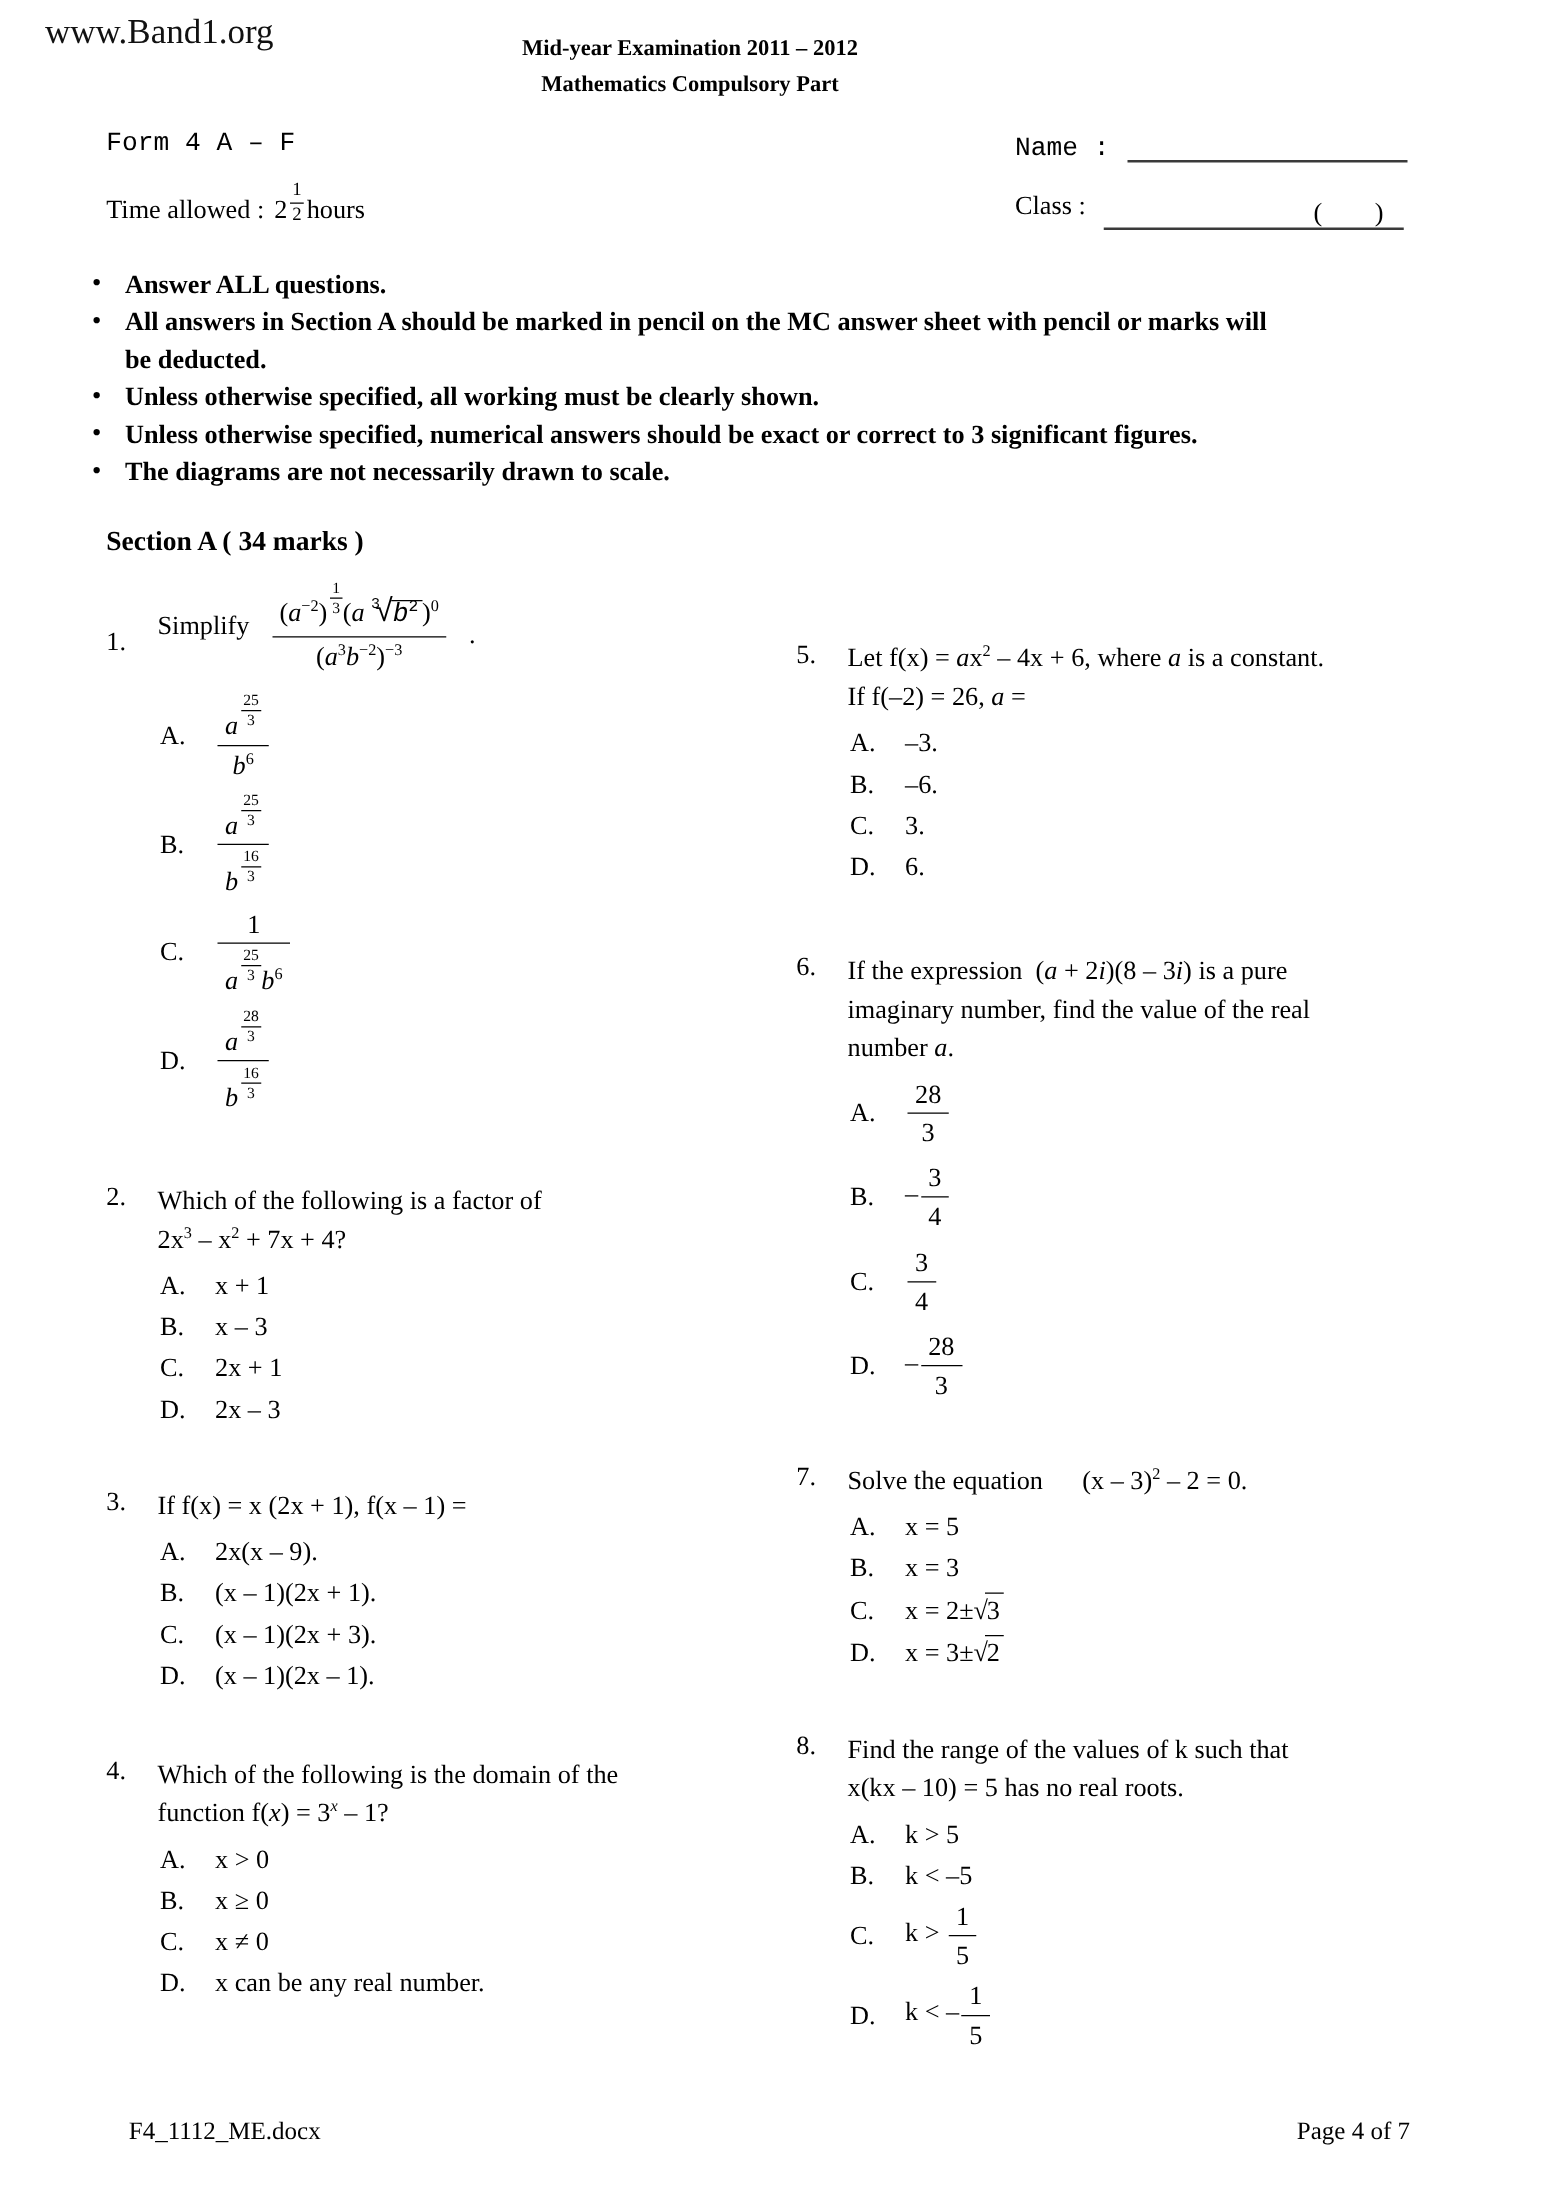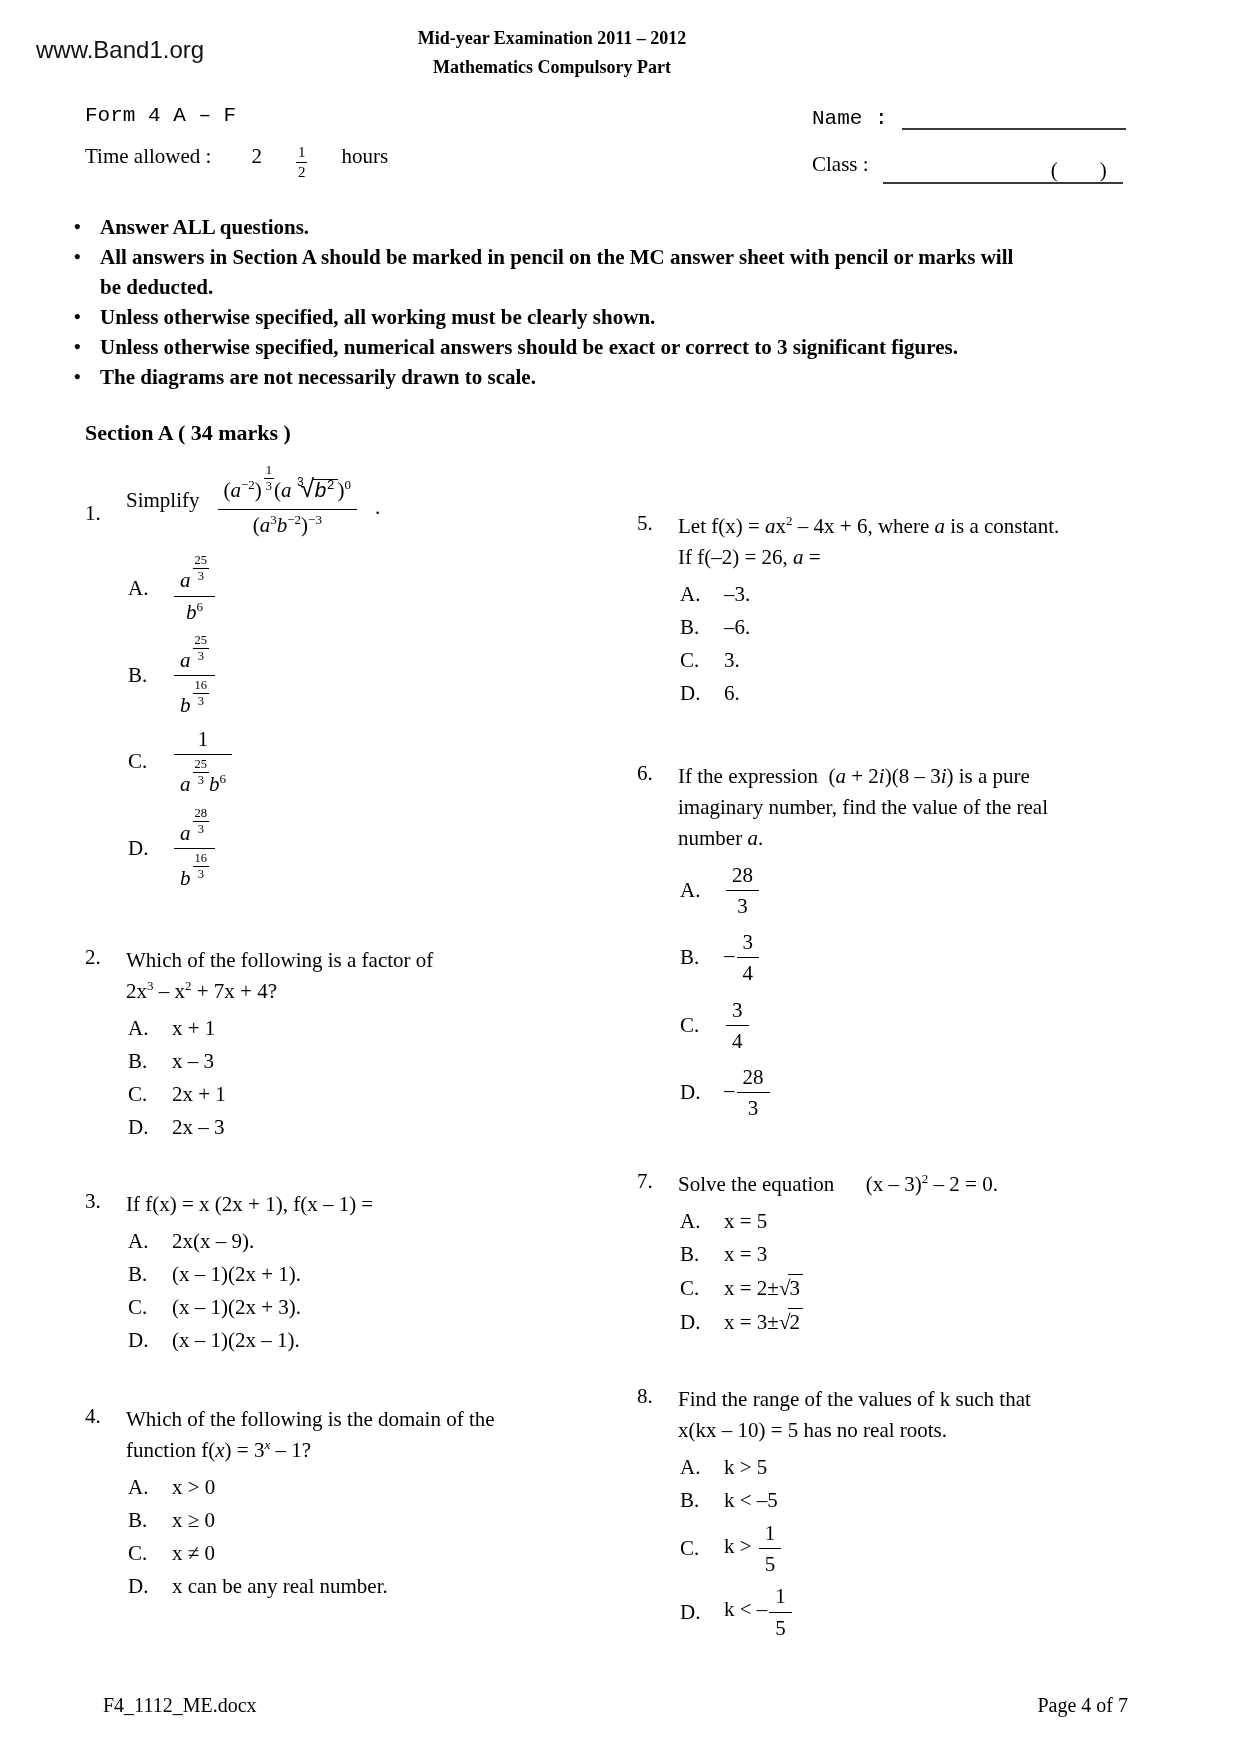--- a/index.html
+++ b/index.html
@@ -7,38 +7,38 @@
     position:relative;
     width:1240px;height:1754px;
     background:#ffffff;
     color:#000;
     font-family:"Liberation Serif", serif;
     font-size:21px;
     overflow:hidden;
   }
   
   .brand{
-    position:absolute;left:36px;top:36px;
-    font-family:Liberation Sans, sans-serif;
-    font-size:24px;color:#111;
+    position:absolute;left:36px;top:10px;
+    font-family:Liberation Serif, serif;
+    font-size:28px;color:#111;
   }
   .titles{position:absolute;left:0;top:24px;width:1104px;text-align:center;}
   .titles .t{font-weight:bold;font-size:18px;line-height:29px;}
   
   .meta{position:absolute;left:85px;right:0;}
   .meta-1{top:104px;font-family:Liberation Mono, monospace;}
   .meta-2{top:138px;height:72px;}
   .form-label{font-size:21px;}
   .right-field{position:absolute;left:727px;top:0;white-space:nowrap;}
   .meta-2 .right-field{top:14px;}
   .uline{display:inline-block;border-bottom:2px solid #3a3a3a;height:24px;vertical-align:-6px;margin-left:14px;}
   .name-line{width:224px;}
   .class-line{width:240px;display:inline-flex;justify-content:flex-end;}
   .parens{white-space:pre;font-size:21px;}
-  .time-wrap{display:inline-flex;align-items:flex-start;margin-top:6px;gap:32px;}
+  .time-wrap{display:inline-flex;align-items:flex-end;margin-top:6px;}
   .time-label{margin-right:8px;}
   .tf{display:inline-block;text-align:center;font-size:15px;line-height:1.1;vertical-align:middle;margin:0 2px;}
   .tf > .n{display:block;border-bottom:1.4px solid #000;padding:0 2px 1px;}
   .tf > .d{display:block;padding-top:1px;}
   
   .instructions{position:absolute;left:72px;top:212px;width:960px;
     list-style:none;margin:0;padding:0;font-weight:bold;}
   .instructions li{position:relative;padding-left:28px;line-height:30px;margin:0;}
   .instructions li::before{content:"•";position:absolute;left:2px;top:0;font-size:19px;}
   

